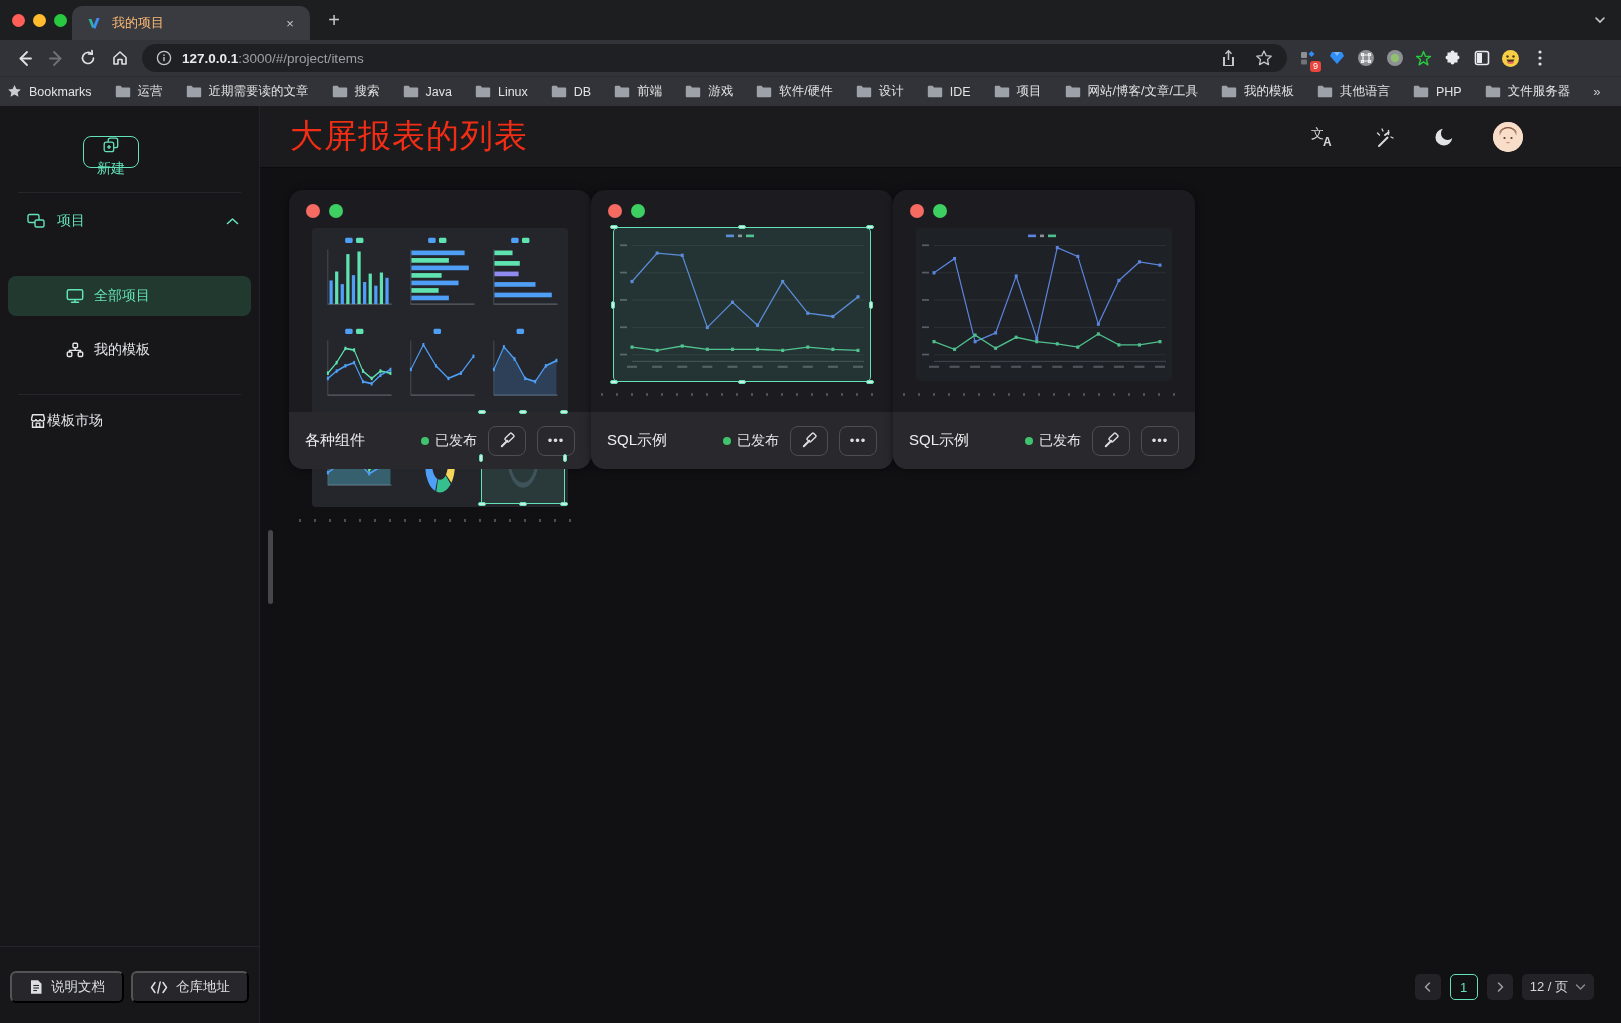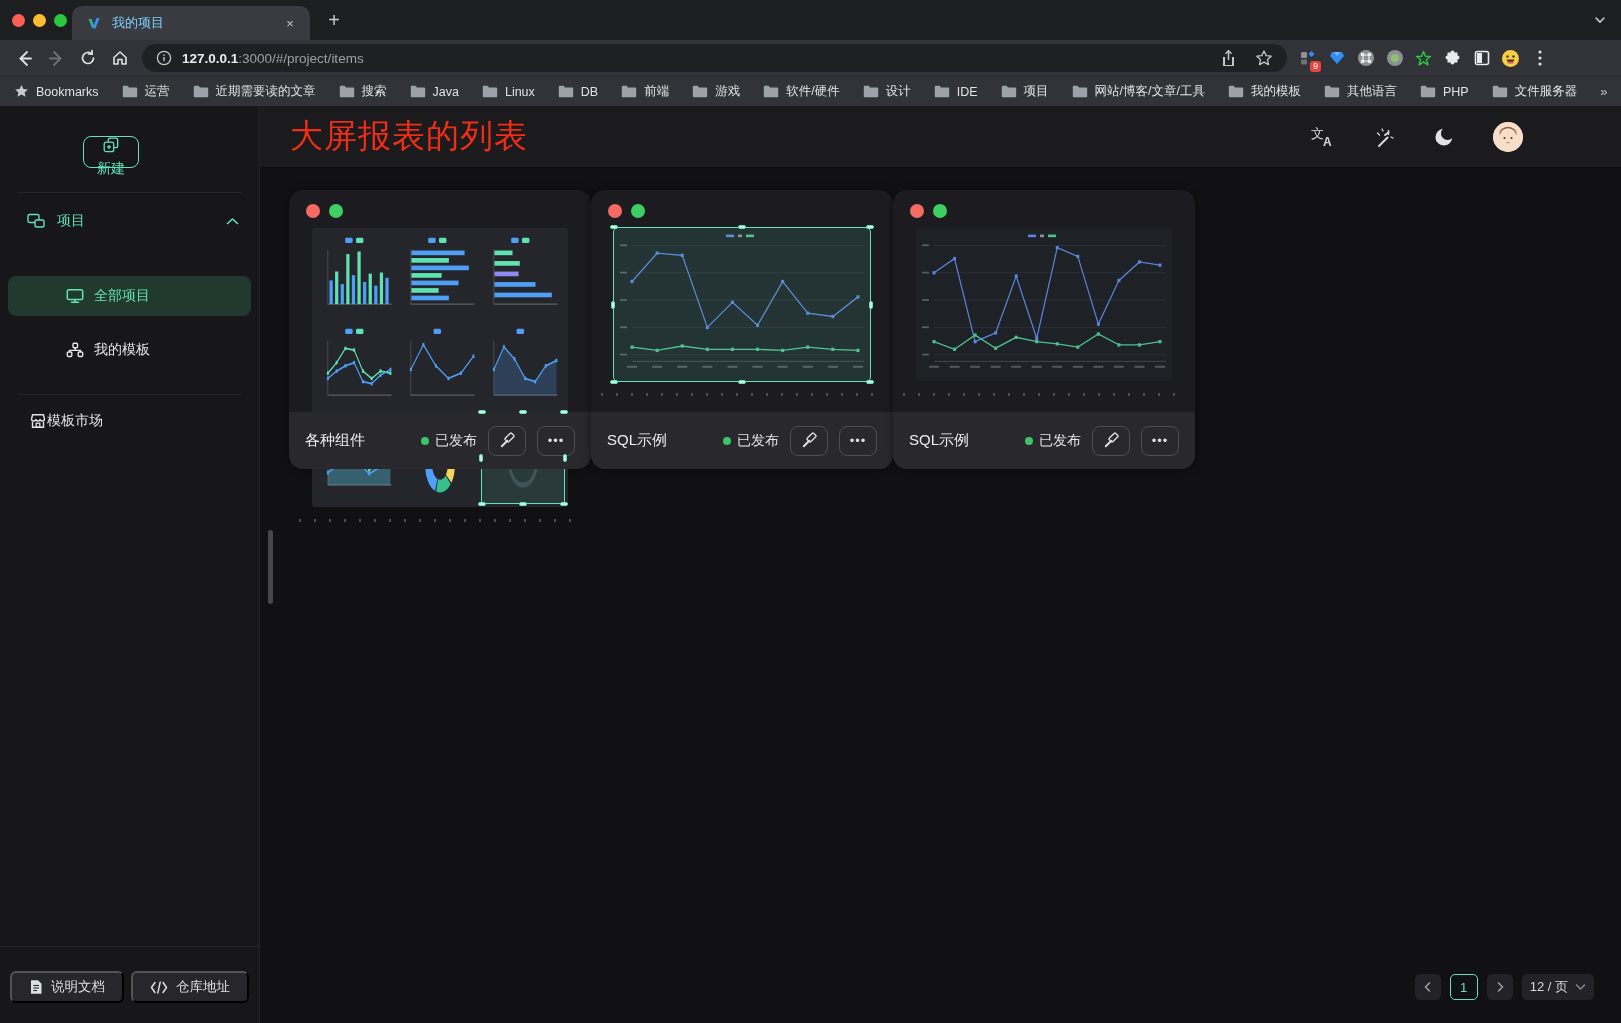--- a/index.html
+++ b/index.html
@@ -7,40 +7,40 @@
   *{box-sizing:border-box;}
   svg{display:block;}
 
   
   .tabstrip{height:40px;background:#1d1e20;position:relative;display:flex;align-items:center;}
   .lights{display:flex;gap:8px;padding:0 12px;}
   .light{width:13px;height:13px;border-radius:50%;}
   .l-red{background:#ff5f57}.l-yellow{background:#febc2e}.l-green{background:#28c840}
   .tab{position:absolute;left:72px;top:6px;width:238px;height:34px;background:#3a3b40;
        border-radius:10px 10px 0 0;display:flex;align-items:center;padding:0 12px 0 14px;}
-  .tab-title{color:#7dd3fc;font-size:13px;flex:1;margin-left:10px;white-space:nowrap;overflow:hidden;}
+  .tab-title{color:#fdba74;font-size:13px;flex:1;margin-left:10px;white-space:nowrap;overflow:hidden;}
   .tab-close{color:#c3c5c8;font-size:13px;width:16px;text-align:center;}
   .newtab{position:absolute;left:322px;top:8px;width:24px;height:24px;color:#c9cbce;font-size:20px;
           display:flex;align-items:center;justify-content:center;}
   .tabsearch{position:absolute;right:14px;top:13px;}
 
   .toolbar{height:36px;background:#323338;display:flex;align-items:center;padding:0 8px;}
   .tbtn{width:32px;height:30px;display:flex;align-items:center;justify-content:center;flex:none;}
   .urlbar{width:1145px;height:28px;background:#1f2023;border-radius:14px;display:flex;
           align-items:center;padding:12px 14px;margin:0 6px;flex:none;}
   .url-text{flex:1;font-size:13.5px;color:#9aa0a6;margin-left:10px;white-space:nowrap;overflow:hidden;}
   .url-host{color:#e8eaed;font-weight:bold;}
   .url-actions{display:flex;align-items:center;gap:18px;}
   .ext-row{display:flex;align-items:center;}
   .ext{width:29px;height:28px;position:relative;display:flex;align-items:center;justify-content:center;flex:none;}
   .ext-badge{position:absolute;right:1px;bottom:0;background:#e8453c;color:#fff;font-size:9px;
              padding:1px 3px;border-radius:3px;line-height:1;}
 
   .bookmarks{height:30px;background:#323338;border-top:1px solid #2a2b2e;display:flex;
-             align-items:center;padding:0 14px;font-size:12.5px;color:#e2e3e5;overflow:hidden;}
+             align-items:center;padding:0 7px;font-size:12.5px;color:#e2e3e5;overflow:hidden;}
   .bm{display:flex;align-items:center;gap:7px;margin-right:23px;white-space:nowrap;flex:none;}
   .bm-label{white-space:nowrap;}
   .bm-overflow{color:#c9cbce;margin-right:14px;font-size:13px;}
 
   
   .app{display:flex;height:917px;position:relative;background:#111114;}
   .sidebar{width:260px;flex:none;background:#17171a;border-right:1px solid #232327;position:relative;}
   .new-btn{margin:30px 0 0 83px;height:32px;padding:0 13px;border:1px solid #63e2b7;color:#63e2b7;
            border-radius:8px;display:inline-flex;align-items:center;gap:7px;font-size:14px;background:transparent;flex-direction:column;}
   .sdiv{height:1px;background:#26262a;margin:24px 18px 0;}

